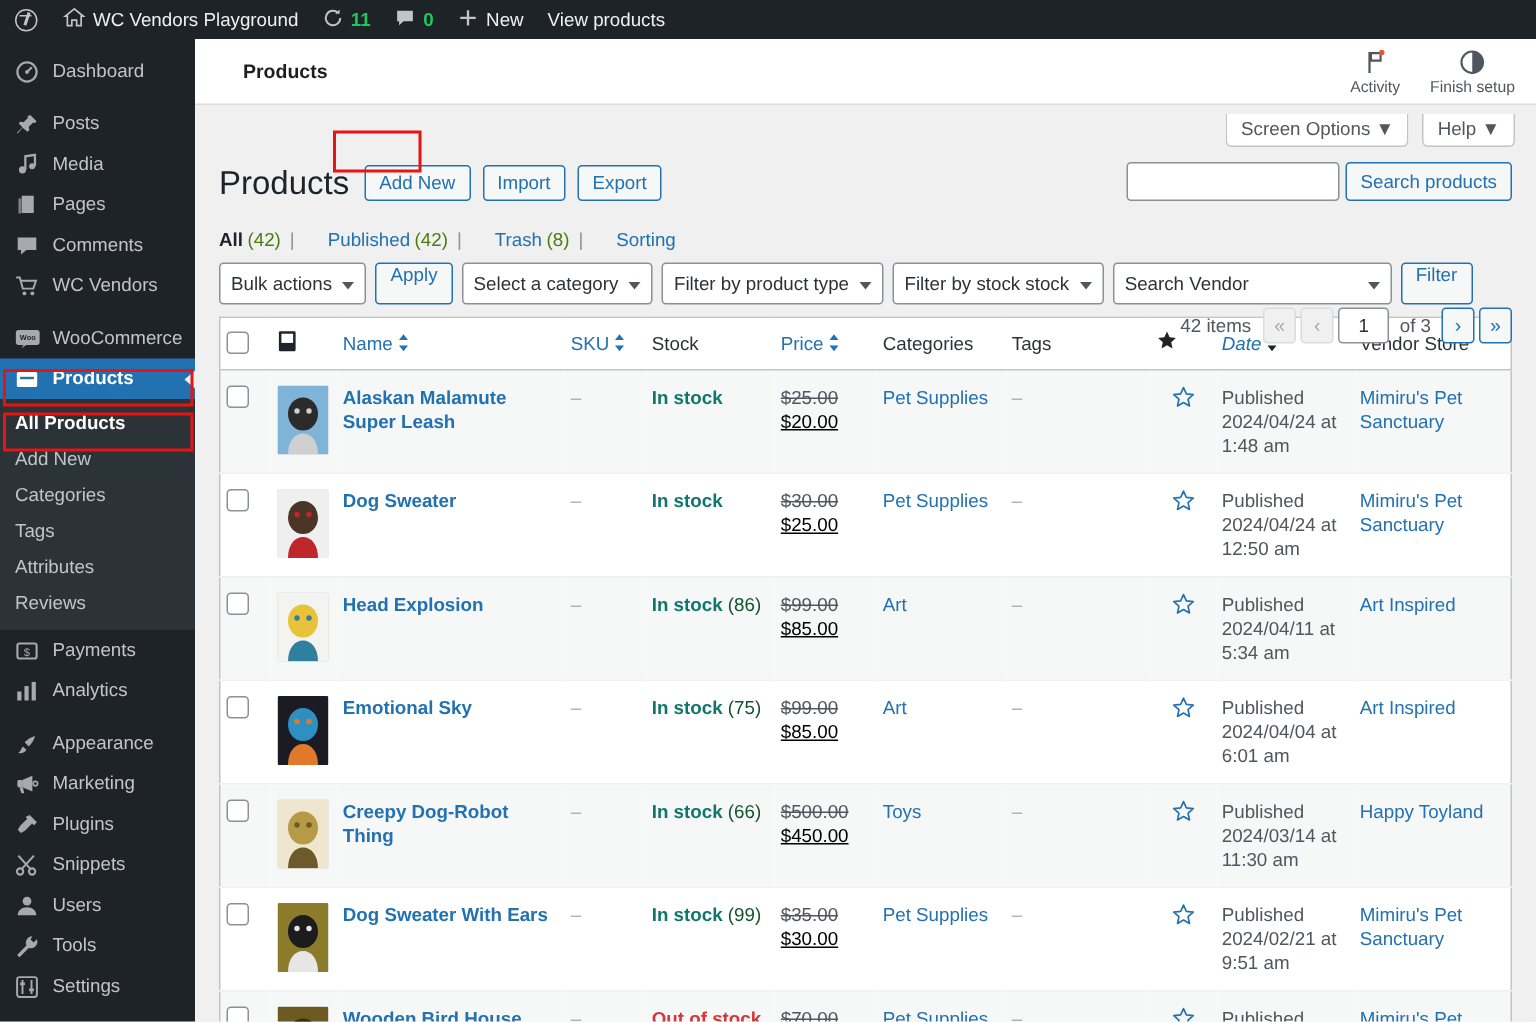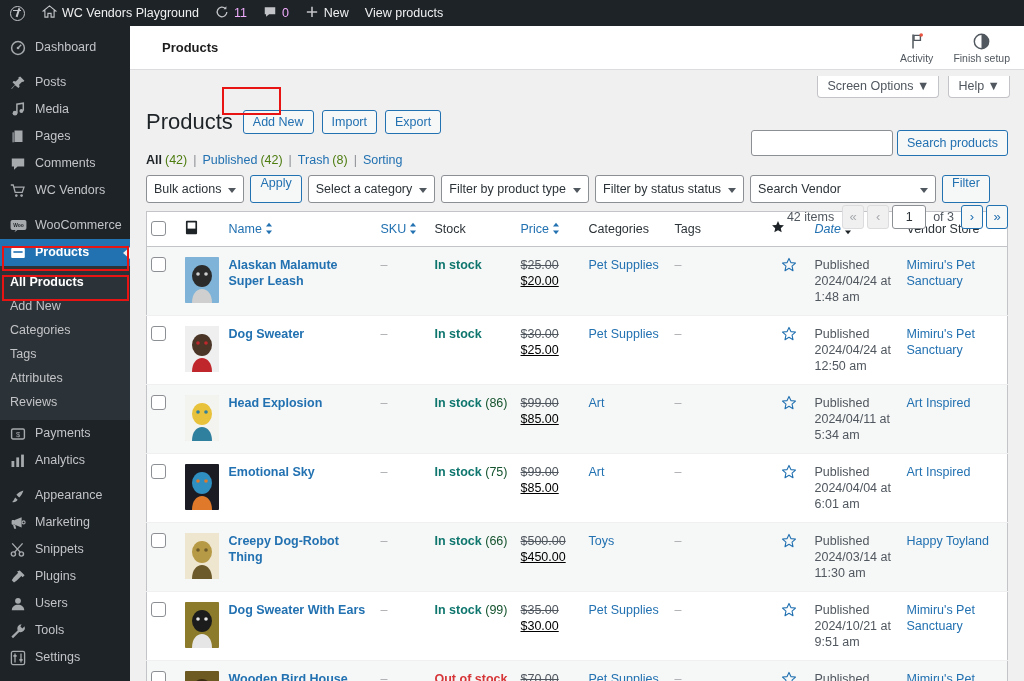--- a/index.html
+++ b/index.html
@@ -21,21 +21,21 @@
     display: flex; align-items: center;
     font-size: 12.5px;
     z-index: 50;
   }
   .ab-item {
     display: flex; align-items: center; gap: 5px;
     height: 26px; padding: 0 8px;
     color: #f0f0f1; white-space: nowrap;
   }
   .ab-item.wplogo { padding: 0 9px 0 10px; }
-  .ab-count { color: #f0abfc; }
+  .ab-count { color: #22c55e; font-weight: bold; }
   .wp-logo-glyph {
     width: 15px; height: 15px; border-radius: 50%;
     border: 1.6px solid #c3c4c7;
     position: relative; display: inline-block;
   }
   .wp-logo-glyph::before {
     content: ""; position: absolute; left: 5.5px; top: 1.4px;
     width: 1.6px; height: 9px; background: #c3c4c7;
     transform: rotate(18deg);
   }
@@ -140,30 +140,30 @@
     line-height: 1.3; padding: 6px 0; margin-right: 2px;
   }
   .page-btn {
     background: #f6f7f7; border: 1px solid #2271b1;
     color: #2271b1; border-radius: 3px;
     padding: 3px 9px; font-size: 12.5px; line-height: 16px;
   }
 
   .subsubsub {
     list-style: none; display: flex; align-items: flex-end;
-    gap: 0; margin: 10px 0 6px; font-size: 12.5px; color: #50575e;
+    gap: 16px; margin: 10px 0 6px; font-size: 12.5px; color: #50575e;
   }
   .subsubsub li { display: flex; align-items: center; }
   .subsubsub a { color: #2271b1; text-decoration: none; }
   .subsubsub a.current { color: #1d2327; font-weight: 600; }
   .subsubsub .cnt { color: #4d7c0f; margin-left: 3px; }
   .subsubsub .divider { margin: 0 6px; color: #8c8f94; }
 
   .search-box {
-    position: absolute; right: 16px; top: 104px;
+    position: absolute; right: 16px; top: 82px;
     display: flex; gap: 4px; align-items: center;
   }
   .search-box input {
     width: 142px; height: 26px;
     border: 1px solid #8c8f94; border-radius: 3px;
     background: #fff; padding: 0 6px; font-size: 12.5px;
     font-family: "Liberation Sans", sans-serif;
   }
   .search-submit {
     background: #f6f7f7; border: 1px solid #2271b1; color: #2271b1;
@@ -448,35 +448,35 @@
           <path d="M3 9.8l1.2 4h2l-1-4z" fill="#a7aaad"></path>
           <circle cx="13.6" cy="7.4" r="1.5" fill="none" stroke="#a7aaad" stroke-width="1.1"></circle>
         </svg>
     </span>
     <span class="mlabel">Marketing</span>
   </div>
 
   <div class="menu-item">
     <span class="micon">
       <svg width="16" height="16" viewBox="0 0 16 16">
+          <path d="M9.8 1.4l4.8 4.8-2 2-1.2-1.2-4.6 4.6L4 13.4 1.8 11.2l1.8-2.8L8.2 3.8 7 2.6z" fill="#a7aaad"></path>
+        </svg>
+    </span>
+    <span class="mlabel">Plugins</span>
+  </div>
+
+  <div class="menu-item">
+    <span class="micon">
+      <svg width="16" height="16" viewBox="0 0 16 16">
           <circle cx="3.4" cy="12" r="2.1" fill="none" stroke="#a7aaad" stroke-width="1.4"></circle>
           <circle cx="11.4" cy="12" r="2.1" fill="none" stroke="#a7aaad" stroke-width="1.4"></circle>
           <path d="M4.4 10.4L12.6 1.4M10.4 10.4L2.2 1.4" stroke="#a7aaad" stroke-width="1.4"></path>
         </svg>
     </span>
     <span class="mlabel">Snippets</span>
-  </div>
-
-  <div class="menu-item">
-    <span class="micon">
-      <svg width="16" height="16" viewBox="0 0 16 16">
-          <path d="M9.8 1.4l4.8 4.8-2 2-1.2-1.2-4.6 4.6L4 13.4 1.8 11.2l1.8-2.8L8.2 3.8 7 2.6z" fill="#a7aaad"></path>
-        </svg>
-    </span>
-    <span class="mlabel">Plugins</span>
   </div>
 
   <div class="menu-item">
     <span class="micon">
       <svg width="16" height="16" viewBox="0 0 16 16">
           <circle cx="8" cy="4.8" r="2.9" fill="#a7aaad"></circle>
           <path d="M1.8 14.2c0-3.4 2.8-5.4 6.2-5.4s6.2 2 6.2 5.4z" fill="#a7aaad"></path>
         </svg>
     </span>
     <span class="mlabel">Users</span>
@@ -573,21 +573,21 @@
     <div class="search-box">
       <input type="text" value="" style="">
       <span class="search-submit">Search products</span>
     </div>
 
     <div class="tablenav">
       <span class="sel">Bulk actions</span>
       <span class="btn-sec">Apply</span>
       <span class="sel">Select a category</span>
       <span class="sel">Filter by product type</span>
-      <span class="sel">Filter by status status</span>
+      <span class="sel">Filter by stock stock</span>
       <span class="sel" style="width:186px">Search Vendor</span>
       <span class="btn-sec">Filter</span>
 
       <div class="tablenav-pages">
         <span class="displaying-num">42 items</span>
         <span class="pg disabled">«</span>
         <span class="pg disabled">‹</span>
         <input class="pg-input" value="1" style="">
         <span class="pg-total">of 3</span>
         <span class="pg">›</span>
@@ -871,21 +871,21 @@
             </td>
             <td><a class="lnk">Pet Supplies</a></td>
             <td><span class="muted">–</span></td>
             <td>
               <span class="star-btn"><svg width="16" height="16" viewBox="0 0 16 16">
                   <path d="M8 1.4l1.9 4.2 4.6.45-3.45 3.1.95 4.5L8 11.35 4 13.65l.95-4.5L1.5 6.05l4.6-.45z" fill="none" stroke="#2271b1" stroke-width="1.1" stroke-linejoin="round"></path>
                 </svg></span>
             </td>
             <td class="date-cell">
               <span class="pub">Published</span>
-              <span class="pub">2024/10/21 at</span>
+              <span class="pub">2024/02/21 at</span>
               <span class="pub">9:51 am</span>
             </td>
             <td><a class="lnk">Mimiru's Pet Sanctuary</a></td>
           </tr>
           <tr class="alt">
             <td class="c-cb">
               <span class="cb"></span>
             </td>
             <td>
               <span class="thumb">

